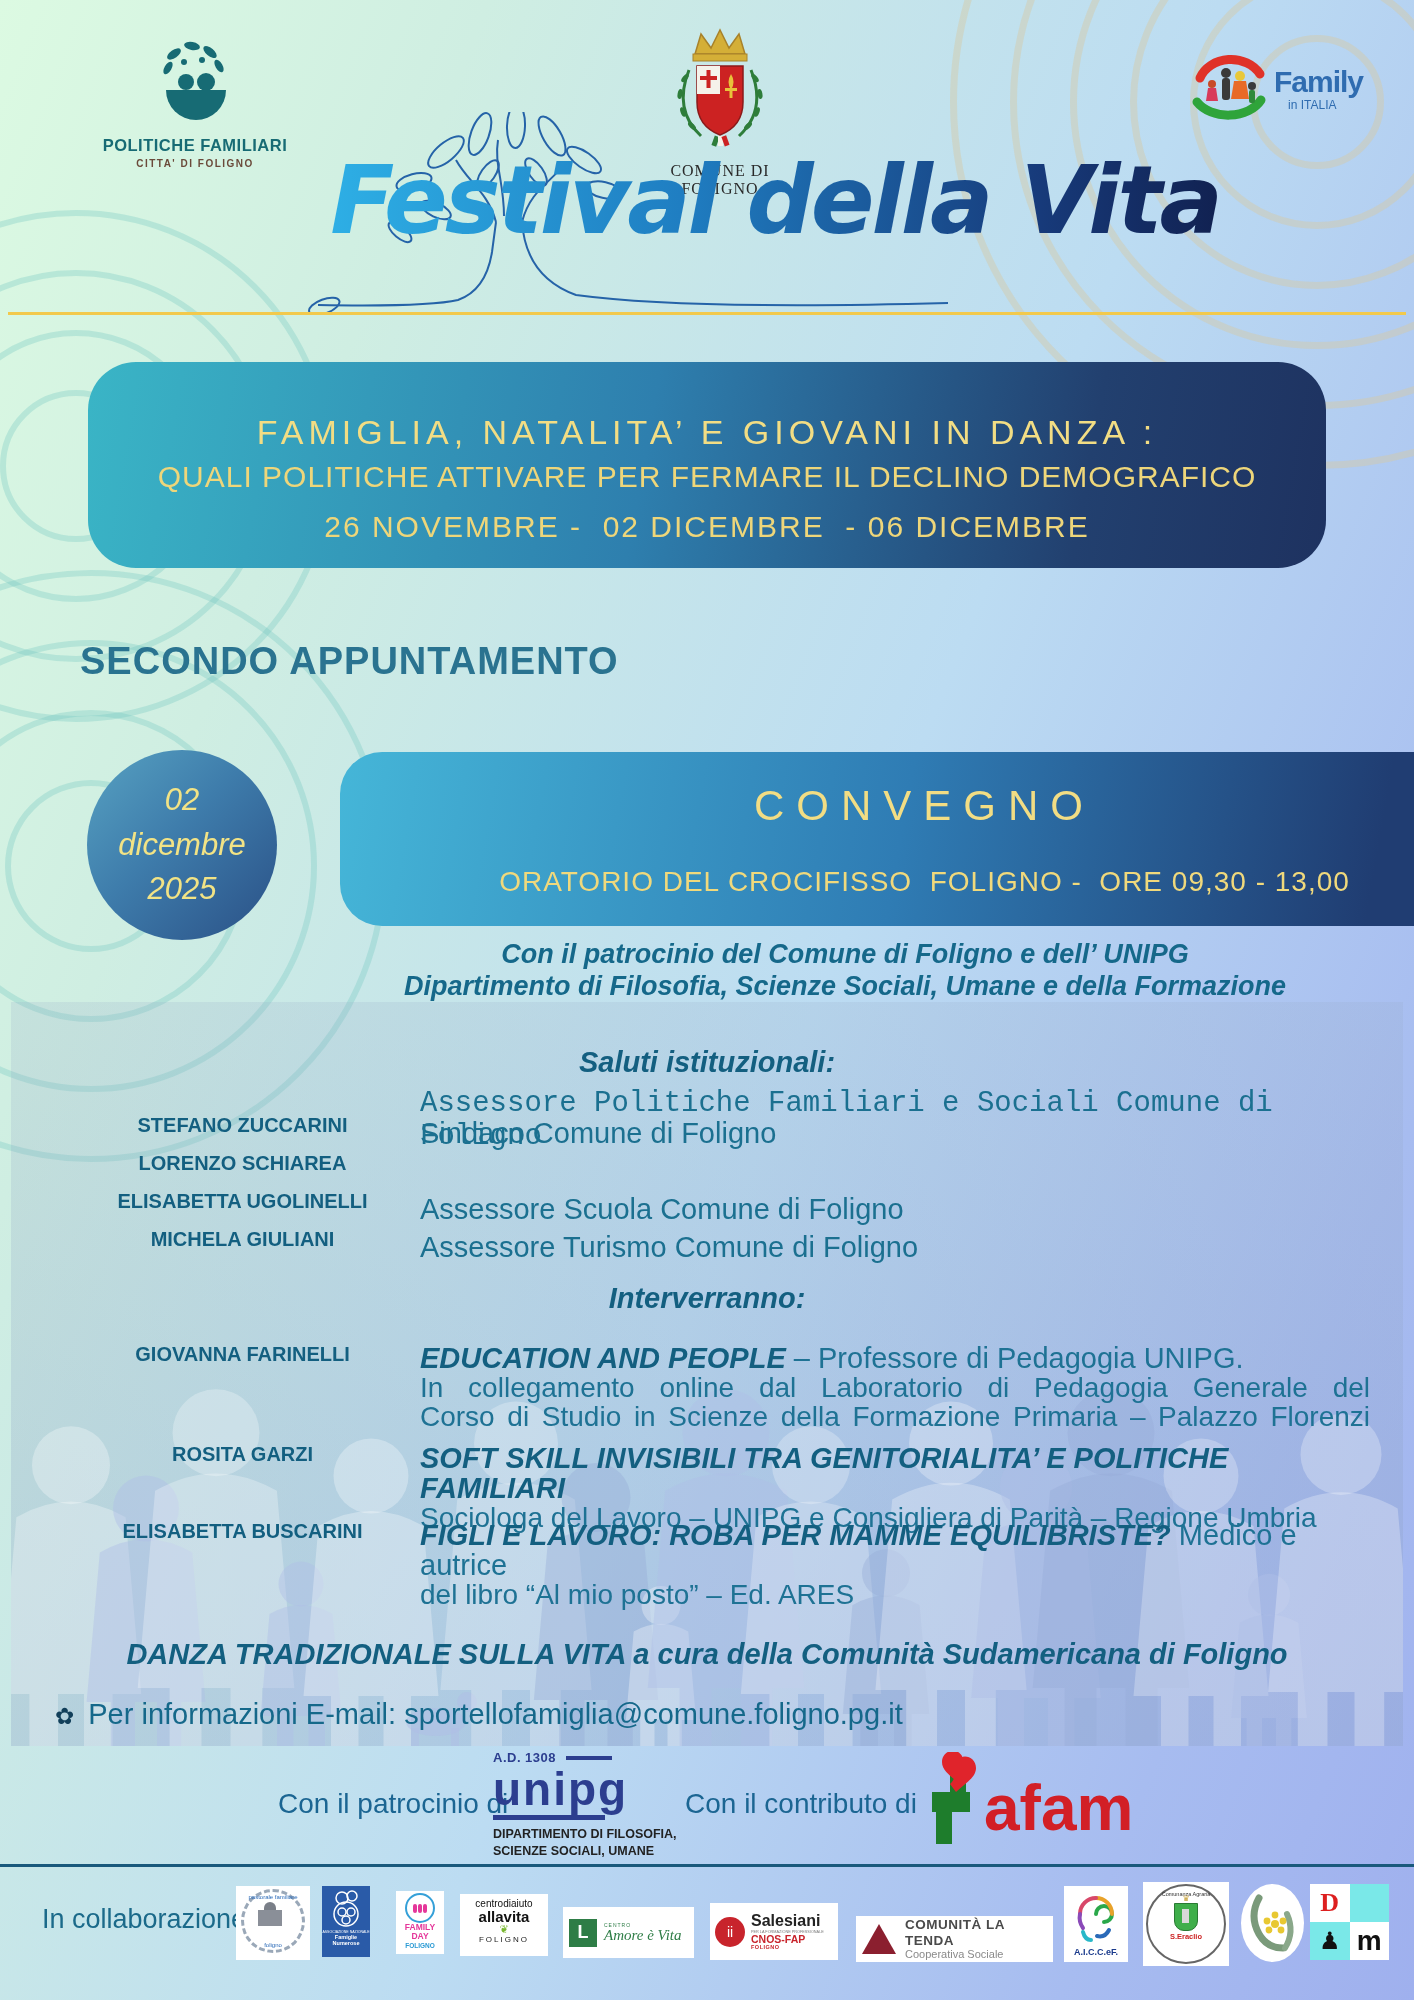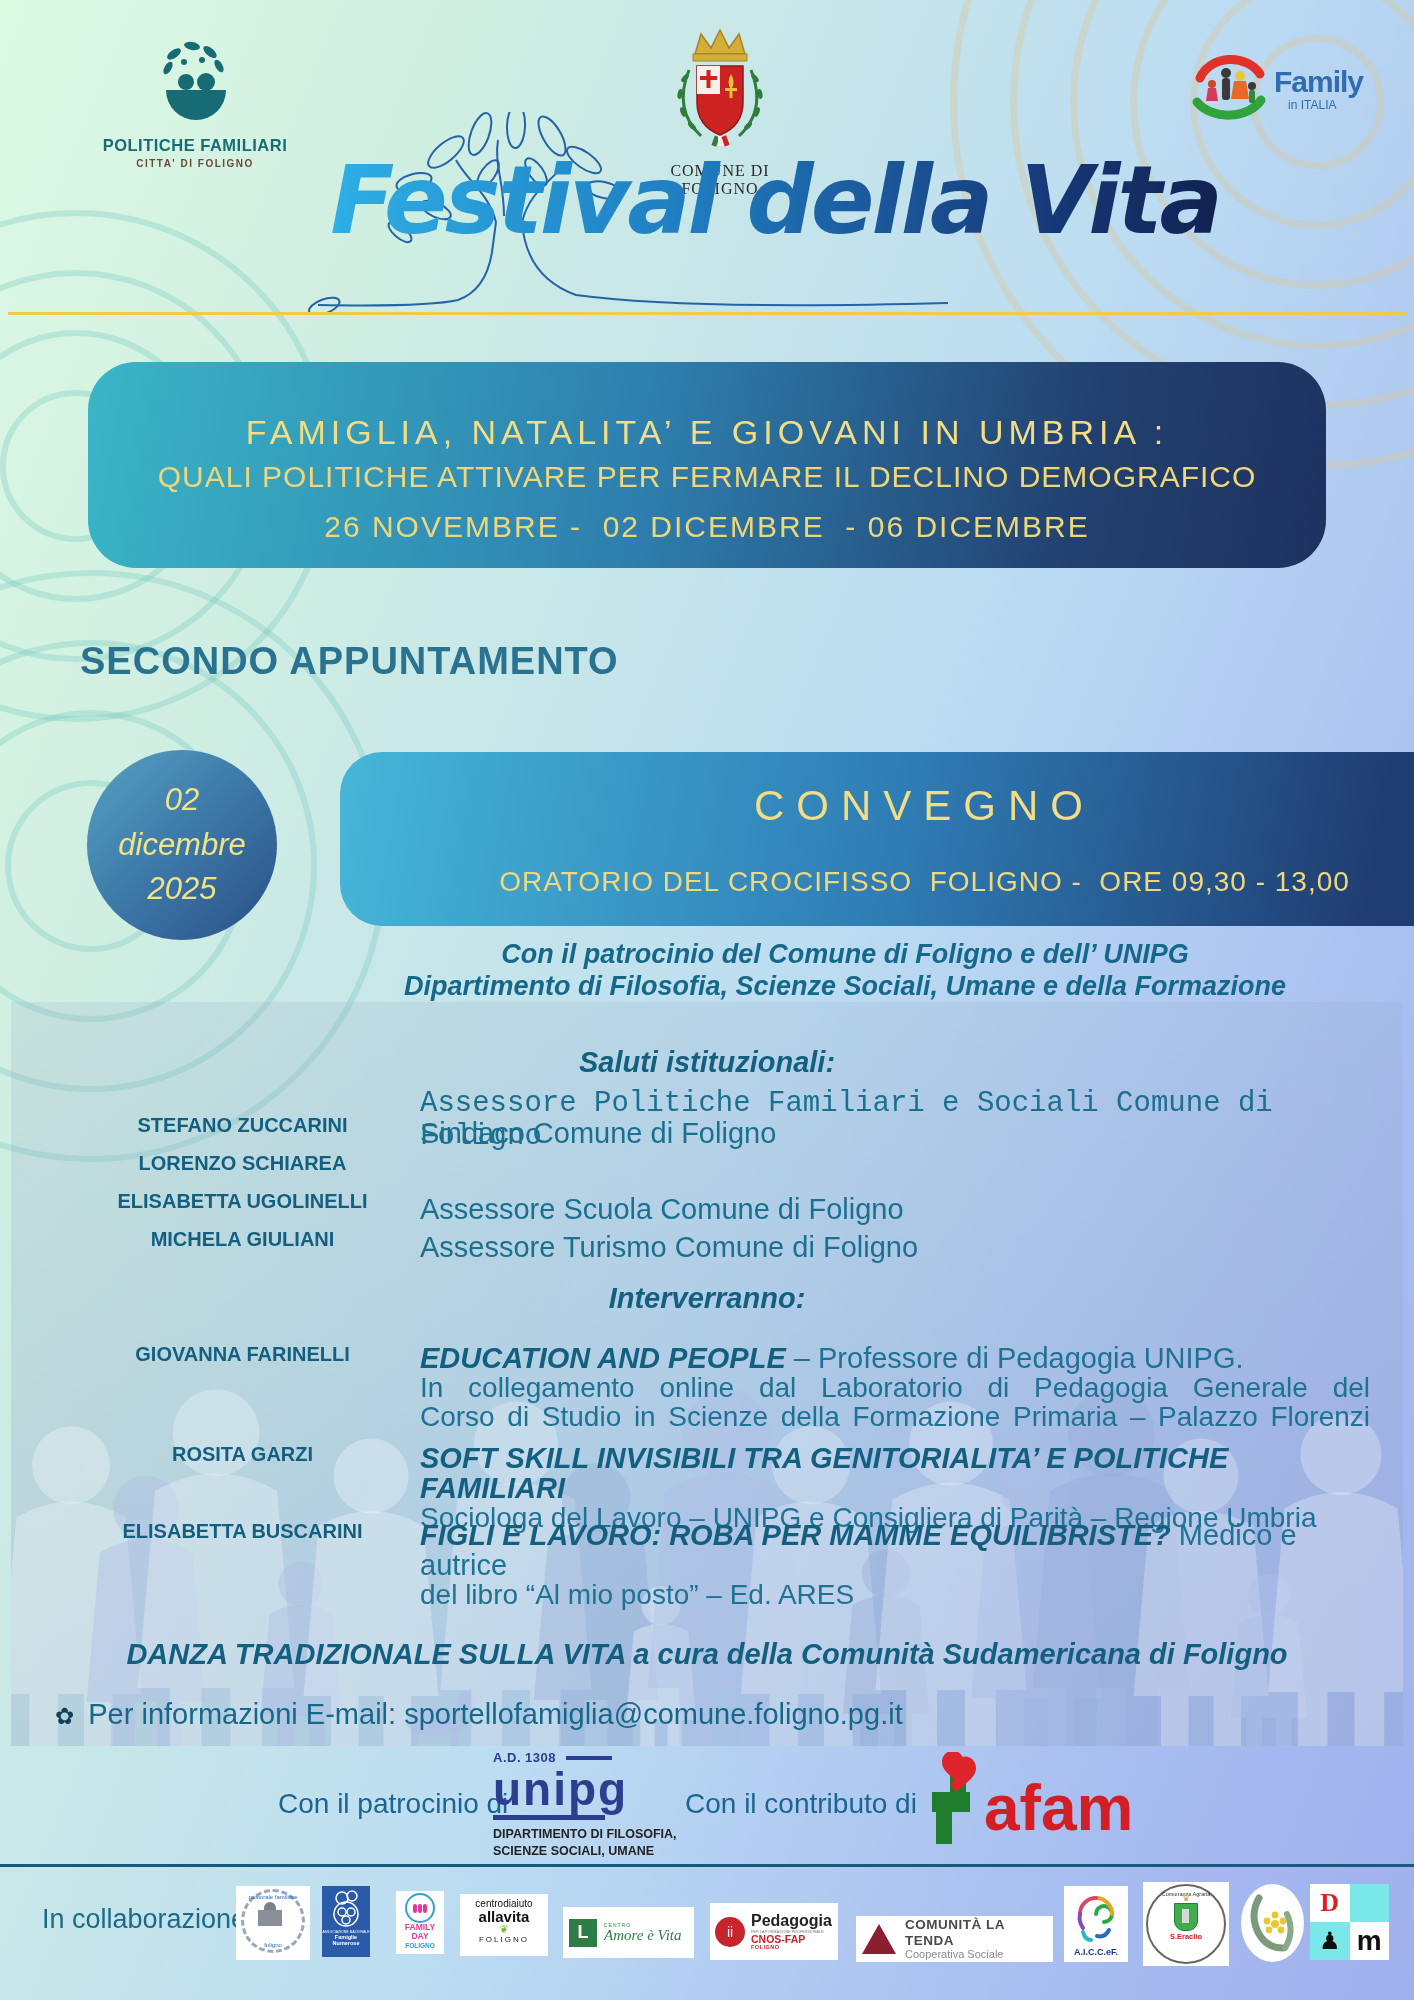--- a/index.html
+++ b/index.html
@@ -255,21 +255,21 @@
       <ellipse cx="228" cy="60" rx="16" ry="7" transform="rotate(55 228 60)"></ellipse>
       <ellipse cx="92" cy="120" rx="14" ry="6" transform="rotate(40 92 120)"></ellipse>
     </g>
   </svg>
 
   <div class="abs title">Festival della Vita</div>
 
   <div class="abs gold-line"></div>
 
   <div class="abs banner1">
-    <div class="l1">FAMIGLIA, NATALITA’ E GIOVANI IN UMBRIA :</div>
+    <div class="l1">FAMIGLIA, NATALITA’ E GIOVANI IN DANZA :</div>
     <div class="l2">QUALI POLITICHE ATTIVARE PER FERMARE IL DECLINO DEMOGRAFICO</div>
     <div class="l3">26 NOVEMBRE -  02 DICEMBRE  - 06 DICEMBRE</div>
   </div>
 
   <div class="abs secondo">SECONDO APPUNTAMENTO</div>
 
   <div class="abs datebadge">
     <div>02</div>
     <div>dicembre</div>
     <div>2025</div>
@@ -435,21 +435,21 @@
     <div class="p5-sq">L</div>
     <div class="p5-tx">
       <div class="p5-c">CENTRO</div>
       <div class="p5-n">Amore è Vita</div>
     </div>
   </div>
 
   <div class="card p6" style="left:710px;top:1903px;width:128px;height:57px;box-sizing:border-box;">
     <div class="p6-circ">ii</div>
     <div class="p6-tx">
-      <div class="p6-n">Pedagogia</div>
+      <div class="p6-n">Salesiani</div>
       <div class="p6-s1">PER LA FORMAZIONE PROFESSIONALE</div>
       <div class="p6-s2">CNOS-FAP</div>
       <div class="p6-s3">FOLIGNO</div>
     </div>
   </div>
 
   <div class="card p7" style="left:856px;top:1916px;width:197px;height:46px;box-sizing:border-box;">
     <div class="p7-tri"></div>
     <div class="p7-tx">
       <div class="p7-n">COMUNITÀ LA TENDA</div>

